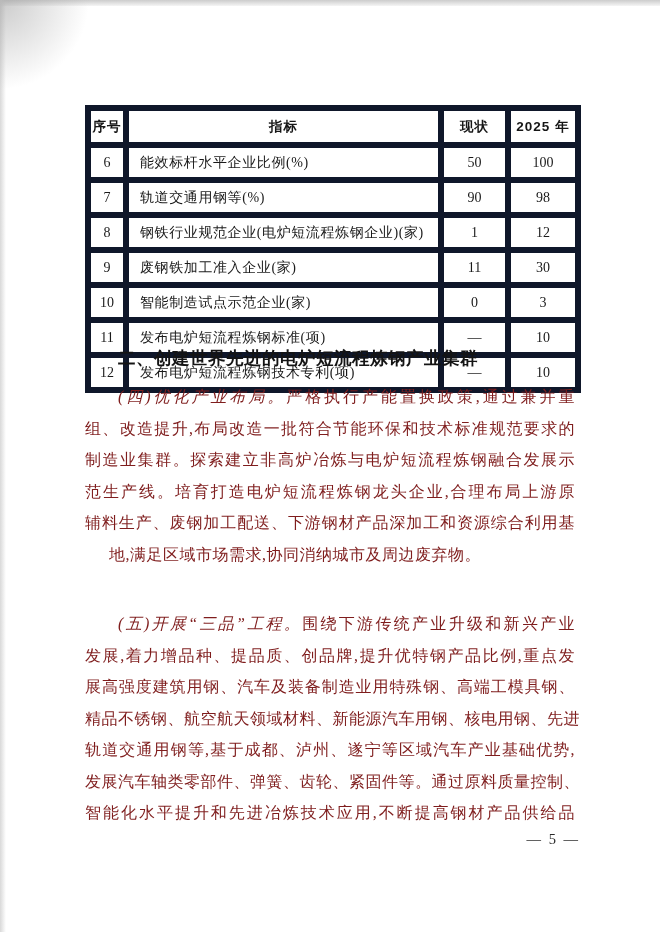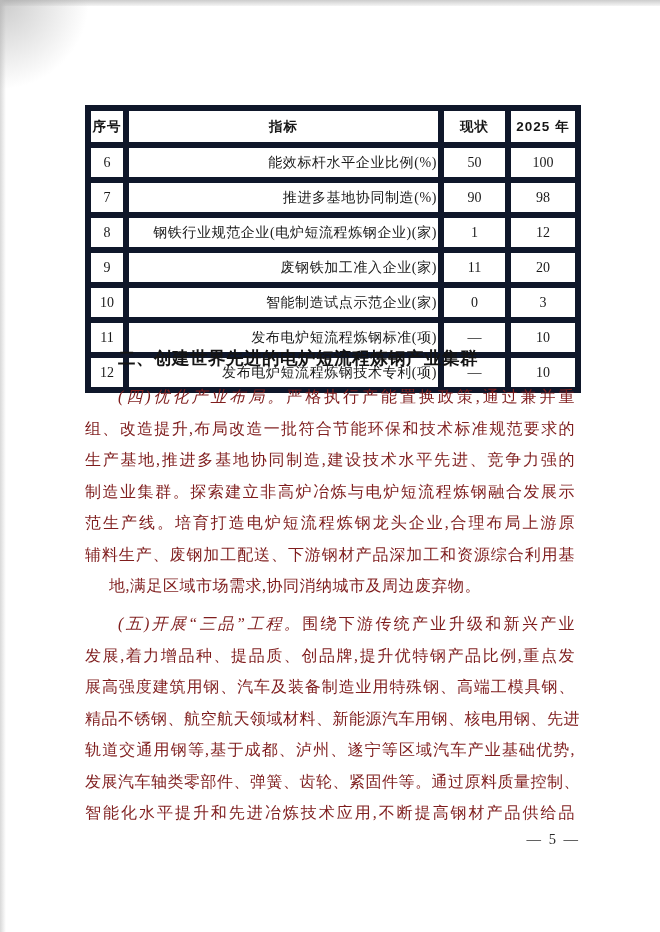--- a/index.html
+++ b/index.html
@@ -36,21 +36,21 @@
   }
   table.indicators th{
     height:29px;
     font-family:"Liberation Sans","DejaVu Sans",sans-serif;
     font-weight:bold;font-size:13.5px;text-align:center;
     letter-spacing:1px;color:#161616;
   }
   table.indicators td{height:27px;font-size:14px;color:#1a1a1a;}
   td.cell-no,td.cell-num{text-align:center;font-family:"Liberation Serif",serif;}
   td.cell-ind{
-    text-align:right;padding-left:11px;
+    text-align:left;padding-left:11px;
     font-size:13px;letter-spacing:0.6px;
   }
 
   
   .sec-heading{
     position:absolute;left:85px;top:346px;width:490px;
     font-family:Liberation Sans, sans-serif;
     font-weight:bold;font-size:17.5px;letter-spacing:0.5px;
     color:#141414;text-indent:33px;white-space:nowrap;
   }
@@ -106,35 +106,35 @@
       </thead>
       <tbody>
           <tr>
             <td class="cell-no">6</td>
             <td class="cell-ind">能效标杆水平企业比例(%)</td>
             <td class="cell-num">50</td>
             <td class="cell-num">100</td>
           </tr>
           <tr>
             <td class="cell-no">7</td>
-            <td class="cell-ind">推进多基地协同制造(%)</td>
+            <td class="cell-ind">轨道交通用钢等(%)</td>
             <td class="cell-num">90</td>
             <td class="cell-num">98</td>
           </tr>
           <tr>
             <td class="cell-no">8</td>
             <td class="cell-ind">钢铁行业规范企业(电炉短流程炼钢企业)(家)</td>
             <td class="cell-num">1</td>
             <td class="cell-num">12</td>
           </tr>
           <tr>
             <td class="cell-no">9</td>
             <td class="cell-ind">废钢铁加工准入企业(家)</td>
             <td class="cell-num">11</td>
-            <td class="cell-num">20</td>
+            <td class="cell-num">30</td>
           </tr>
           <tr>
             <td class="cell-no">10</td>
             <td class="cell-ind">智能制造试点示范企业(家)</td>
             <td class="cell-num">0</td>
             <td class="cell-num">3</td>
           </tr>
           <tr>
             <td class="cell-no">11</td>
             <td class="cell-ind">发布电炉短流程炼钢标准(项)</td>
@@ -149,21 +149,20 @@
           </tr>
         </tbody>
     </table>
   </div>
 
   <div class="sec-heading">二、创建世界先进的电炉短流程炼钢产业集群</div>
 
   <div class="para para-4">
       <div class="line first"><span class="kai">(四)优化产业布局。</span><span>严格执行产能置换政策,通过兼并重</span></div>
       <div class="line">组、改造提升,布局改造一批符合节能环保和技术标准规范要求的</div>
-      <div class="line">生产基地,推进多基地协同制造,建设技术水平先进、竞争力强的</div>
       <div class="line">制造业集群。探索建立非高炉冶炼与电炉短流程炼钢融合发展示</div>
       <div class="line">范生产线。培育打造电炉短流程炼钢龙头企业,合理布局上游原</div>
       <div class="line">辅料生产、废钢加工配送、下游钢材产品深加工和资源综合利用基</div>
       <div class="line lastline">地,满足区域市场需求,协同消纳城市及周边废弃物。</div>
     </div>
   <div class="para para-5">
       <div class="line first"><span class="kai">(五)开展“三品”工程。</span><span>围绕下游传统产业升级和新兴产业</span></div>
       <div class="line">发展,着力增品种、提品质、创品牌,提升优特钢产品比例,重点发</div>
       <div class="line">展高强度建筑用钢、汽车及装备制造业用特殊钢、高端工模具钢、</div>
       <div class="line">精品不锈钢、航空航天领域材料、新能源汽车用钢、核电用钢、先进</div>

